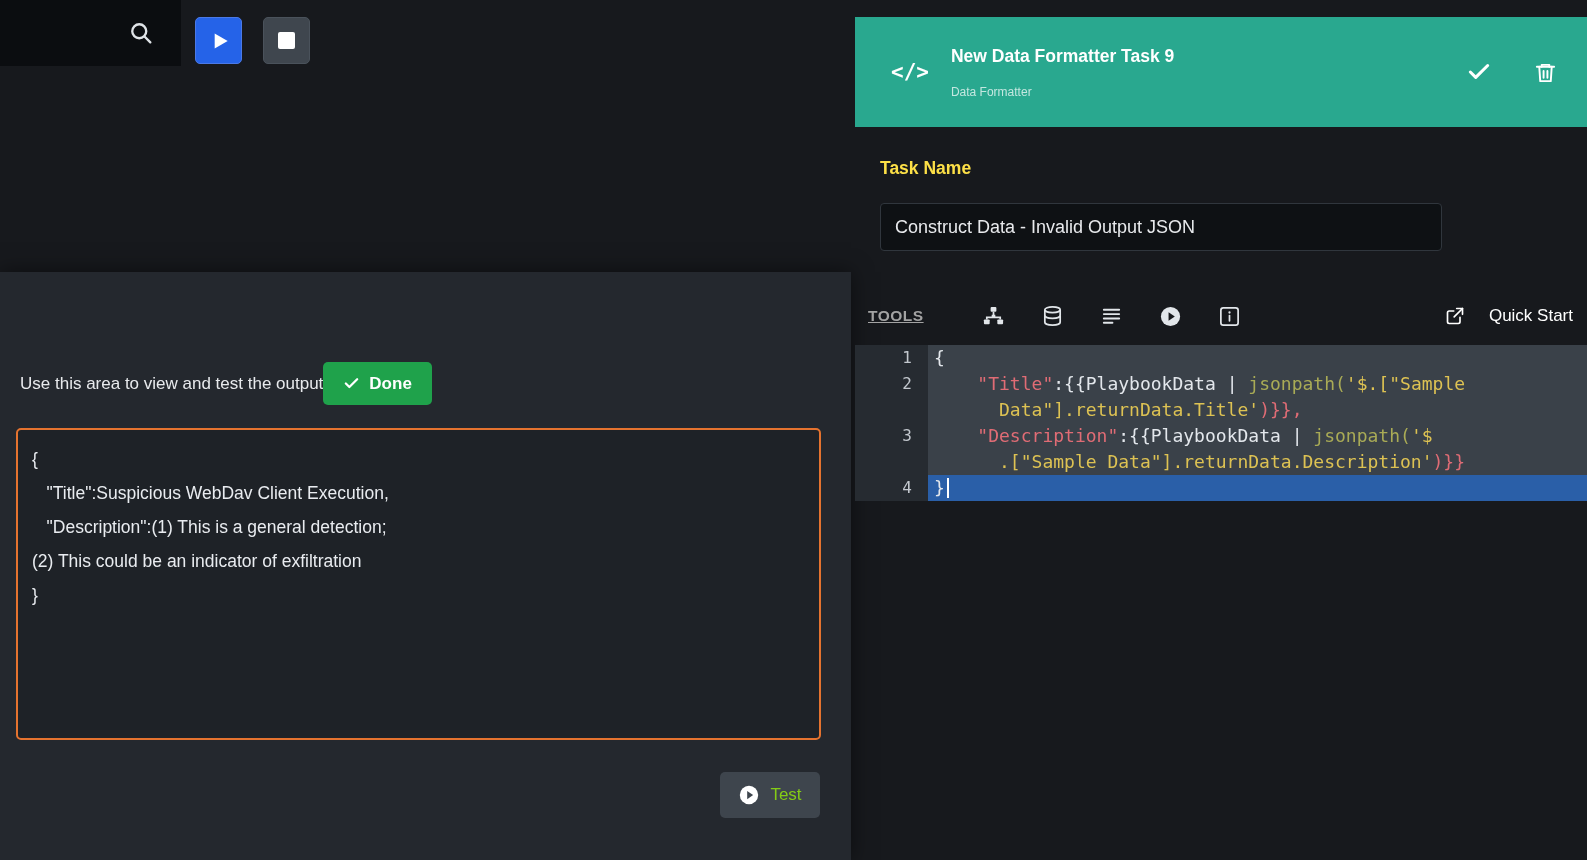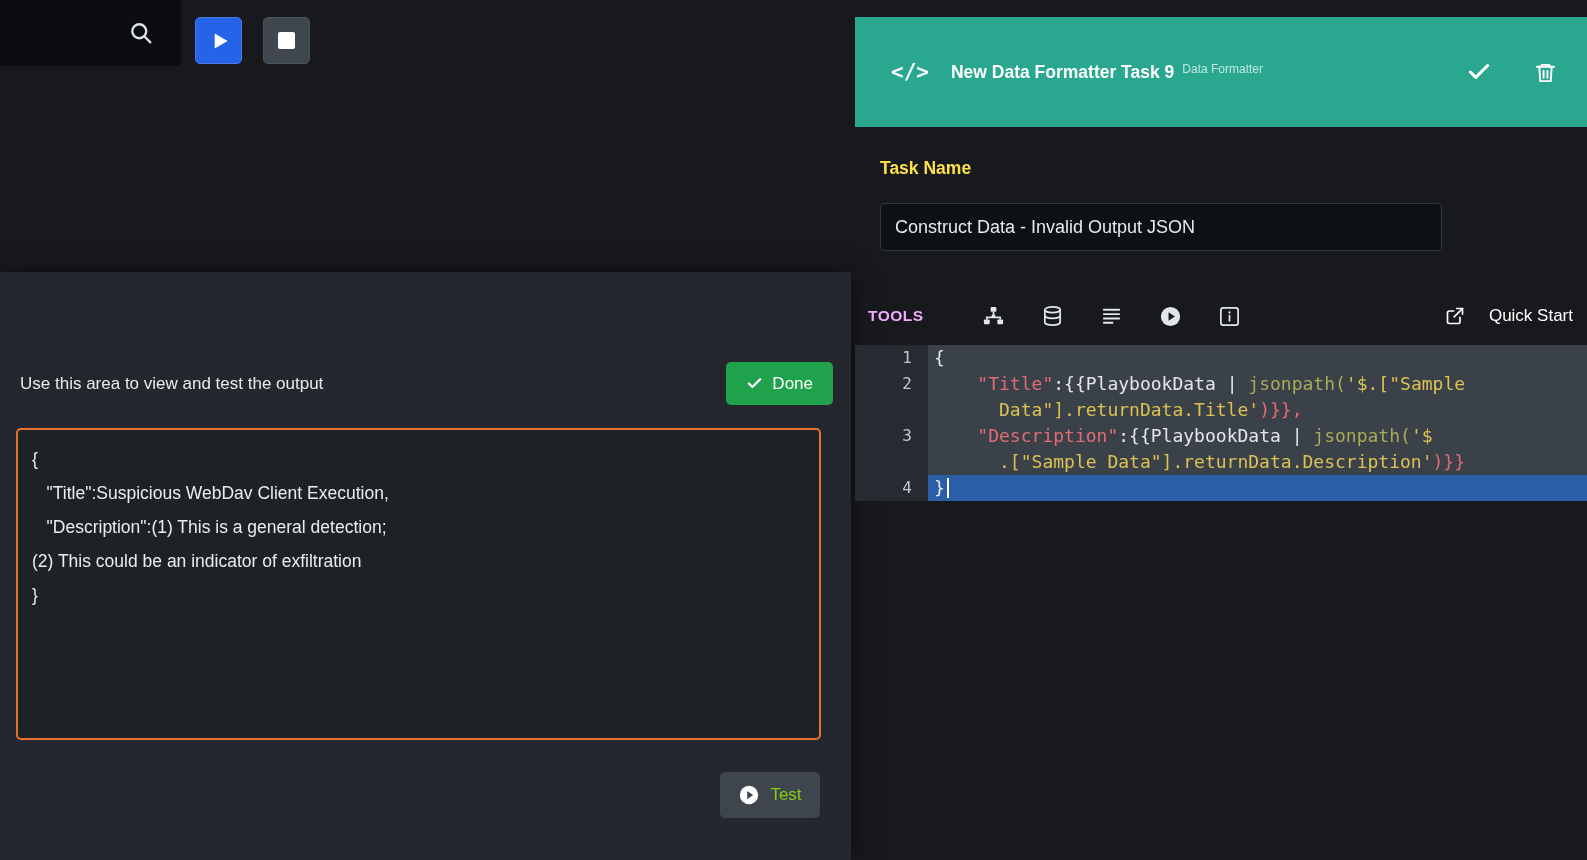--- a/index.html
+++ b/index.html
@@ -19,52 +19,52 @@
   .btn-stop { left:263px; background:#3f464e; border-color:#4a525b; }
   .stop-square { width:17px; height:17px; background:#ffffff; border-radius:2px; }
 
   
   .modal { position:absolute; left:0; top:272px; width:851px; height:588px; background:#24282e;
     box-shadow:0 0 20px rgba(0,0,0,.5); }
   .modal-header { height:66px; background:#2f343b; border-bottom:1px solid #191c20;
     display:flex; align-items:center; justify-content:space-between; padding:0 26px 0 20px; }
   .modal-title { font-size:18px; font-weight:700; color:#f2f4f6; }
   .close-x { font-size:20px; color:#ced3d9; cursor:pointer; line-height:1; }
-  .instruction-row { position:absolute; left:20px; right:18px; top:90px;
-    display:flex; align-items:center; justify-content:space-between; }
+  .instruction-row { position:absolute; left:20px; right:34px; top:90px;
+    display:flex; align-items:center; }
   .instruction { font-size:17px; color:#e8eaed; }
   .done-btn { display:flex; align-items:center; gap:9px; background:#1fa24b; color:#fff;
-    border:none; border-radius:5px; height:43px; padding:0 20px; font-size:17px; font-weight:400;
+    border:none; border-radius:5px; height:43px; padding:0 20px; font-size:17px; font-weight:700;
     font-family:"Liberation Sans",sans-serif; cursor:pointer; }
   .output { position:absolute; left:16px; top:156px; width:805px; height:312px;
     background:#1e2227; border:2px solid #e5732f; border-radius:5px; color:#e9ecf0;
     font-family:"Liberation Sans",sans-serif; font-size:17.5px; line-height:34px;
     padding:12px 14px; resize:none; outline:none; }
   .test-btn { position:absolute; right:31px; top:500px; height:46px; min-width:100px;
     display:flex; align-items:center; justify-content:center; gap:10px; background:#3e454d;
     border:none; border-radius:5px; color:#84cc16; font-size:17px; font-family:"Liberation Sans",sans-serif; cursor:pointer; }
 
   
   .panel-header { position:absolute; left:855px; top:17px; width:732px; height:110px; background:#29a88f;
     display:flex; align-items:center; padding:0 30px 0 36px; gap:22px; }
   .code-glyph { font-family:"DejaVu Sans Mono",monospace; font-size:21px; font-weight:bold; color:#fff; }
-  .ph-titles { flex:1; display:flex; flex-direction:row; gap:8px; }
+  .ph-titles { flex:1; display:flex; flex-direction:column; gap:18px; }
   .ph-title { font-size:17.5px; font-weight:700; color:#ffffff; }
   .ph-sub { font-size:12px; color:rgba(255,255,255,.72); }
   .ph-actions { display:flex; align-items:center; gap:42px; }
   .ph-actions svg { cursor:pointer; }
 
   .task-label { position:absolute; left:880px; top:158px; font-size:17.5px; font-weight:700; color:#fde047; }
   .task-input { position:absolute; left:880px; top:203px; width:562px; height:48px;
     background:#0e1114; border:1px solid #30363d; border-radius:4px; color:#e8eaed;
     font-size:18px; padding:0 14px; font-family:"Liberation Sans",sans-serif; outline:none; }
 
   .tools-row { position:absolute; left:868px; top:293px; width:705px; height:46px;
     display:flex; align-items:center; }
-  .tools-label { color:#f0abfc; font-weight:700; font-size:15.5px; letter-spacing:.5px; }
+  .tools-label { color:#a3a3a3; font-weight:700; font-size:15.5px; letter-spacing:.5px;text-decoration:underline; }
   .tool-icons { display:flex; align-items:center; gap:36px; margin-left:58px; }
   .tool-icons span { display:flex; cursor:pointer; }
   .quick-start { margin-left:auto; display:flex; align-items:center; gap:24px; font-size:17px;
     color:#fff; cursor:pointer; }
 
   
   .editor { position:absolute; left:855px; top:345px; width:732px;
     font-family:"DejaVu Sans Mono",monospace; }
   .code-row { display:flex; }
   .gutter { flex:0 0 73px; width:73px; background:#262b31; color:#c3c8ce; text-align:right;

